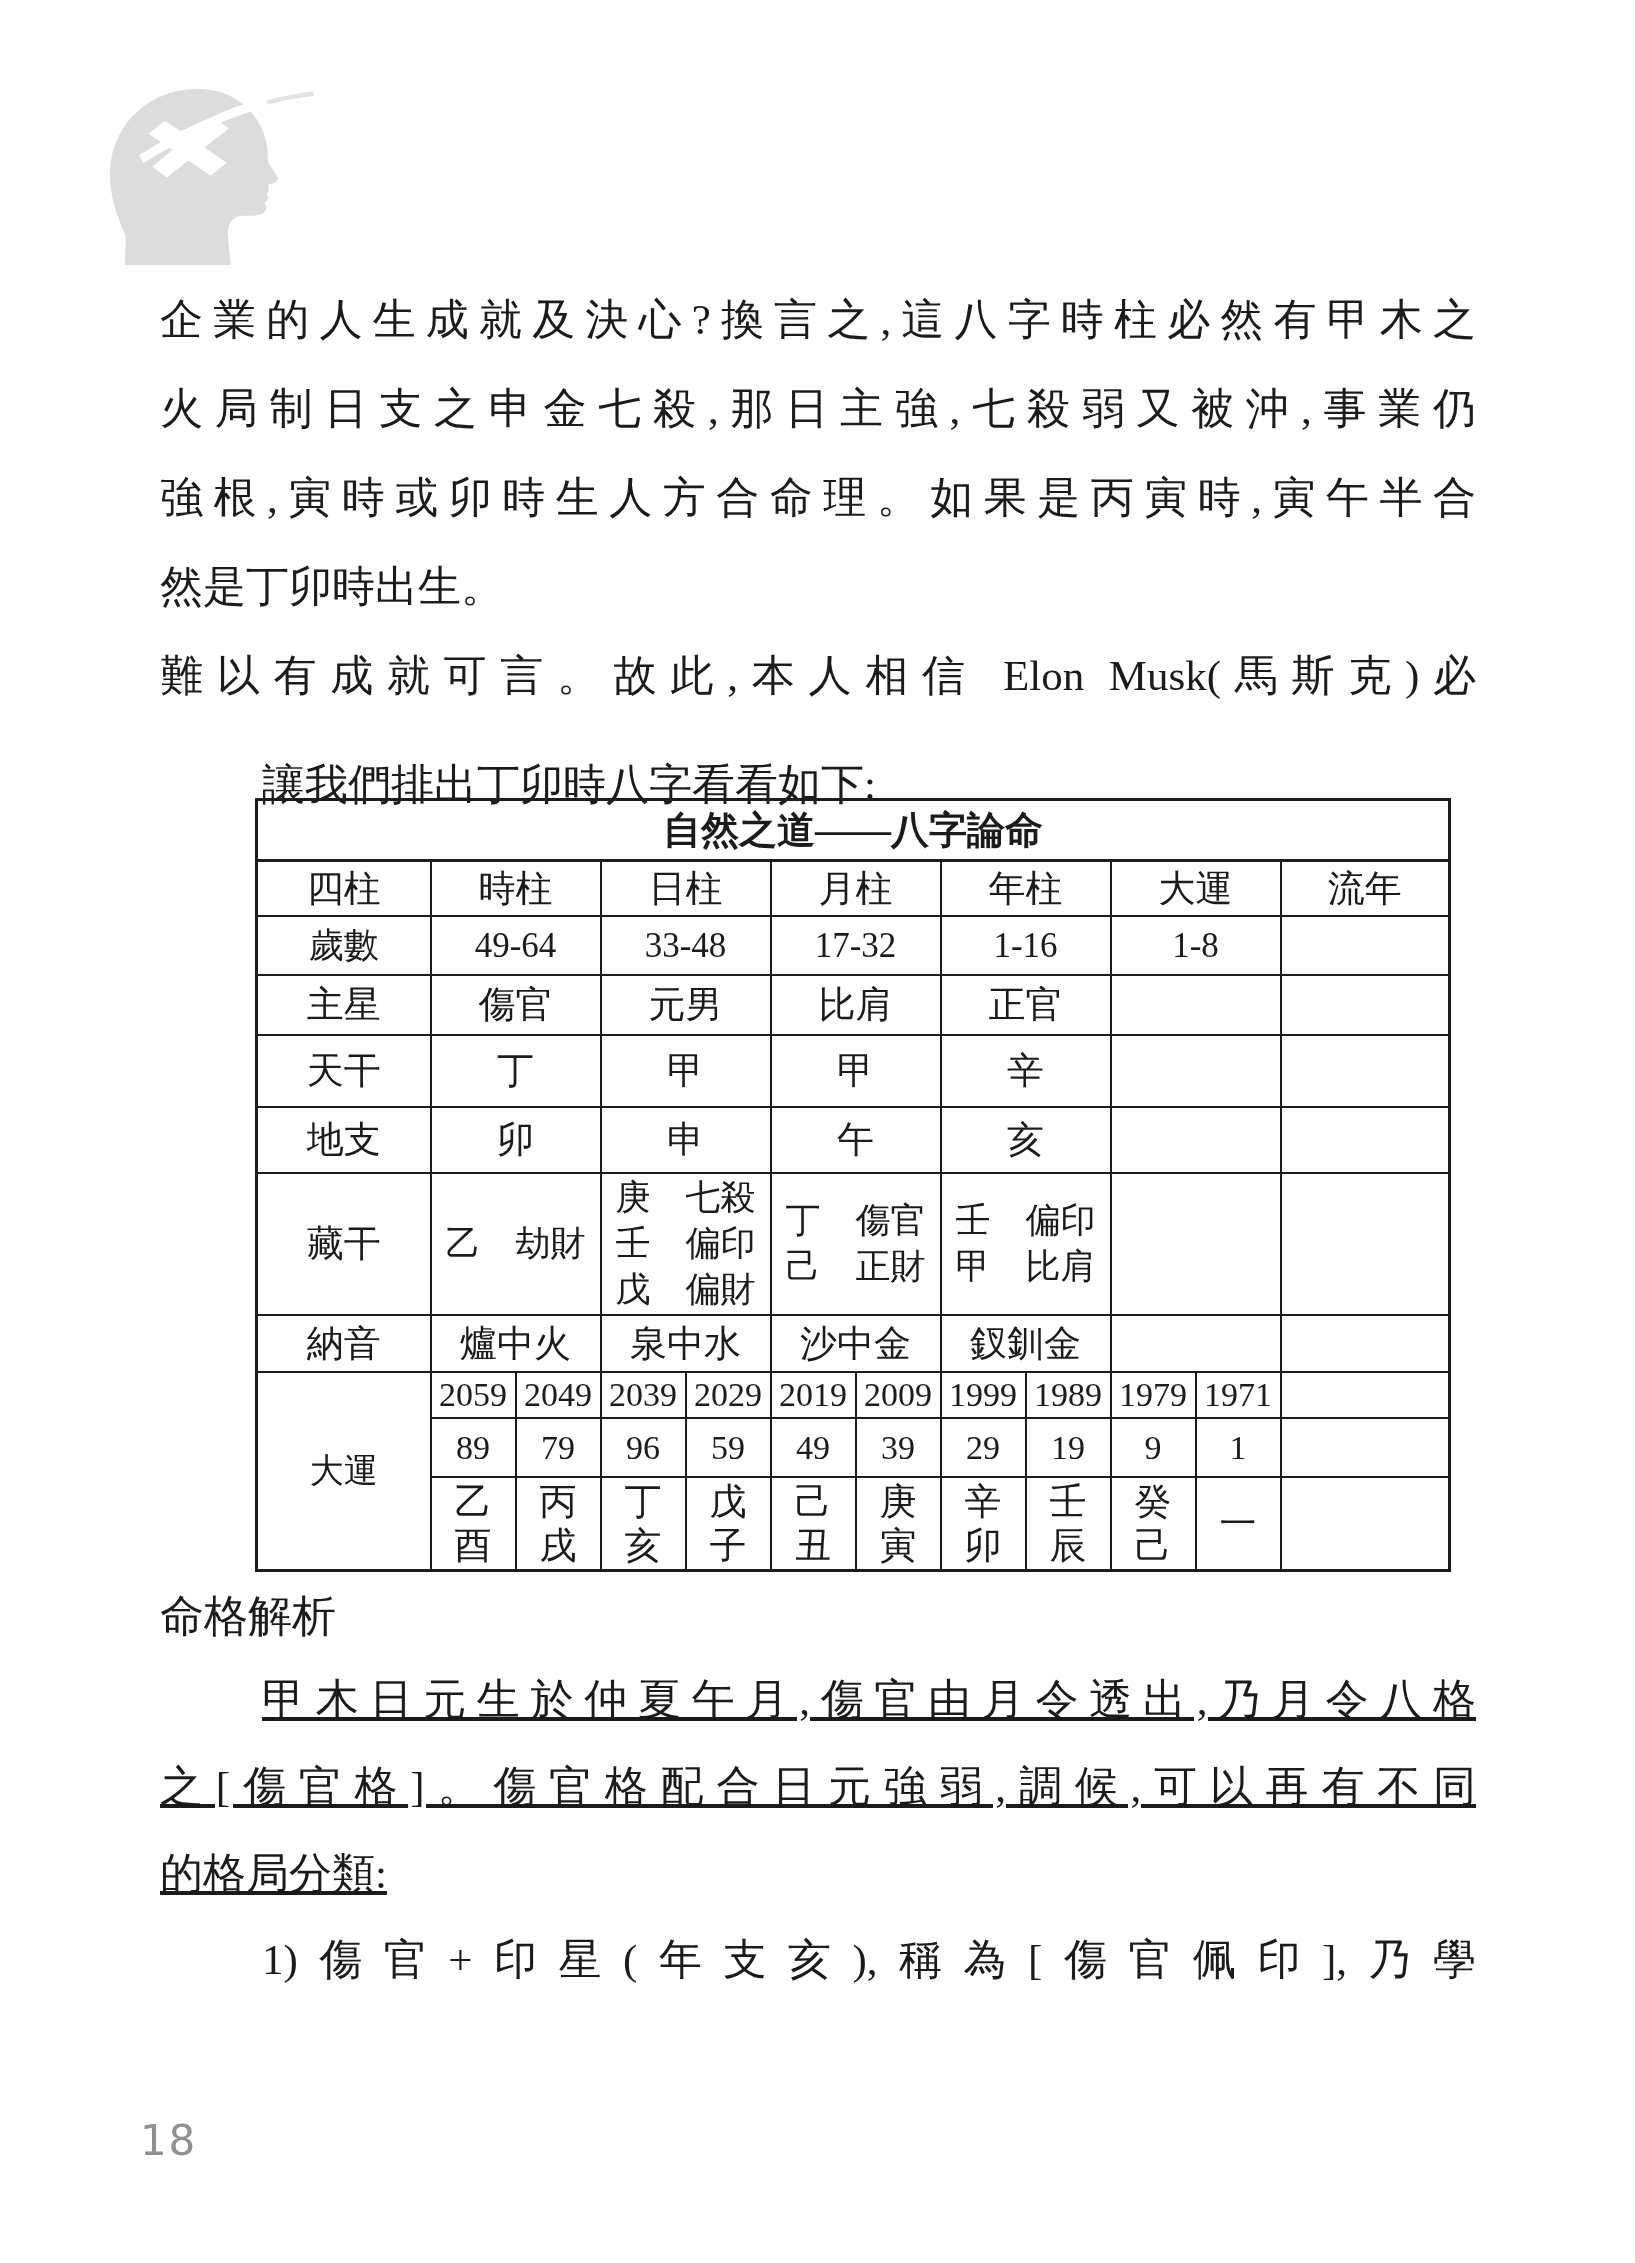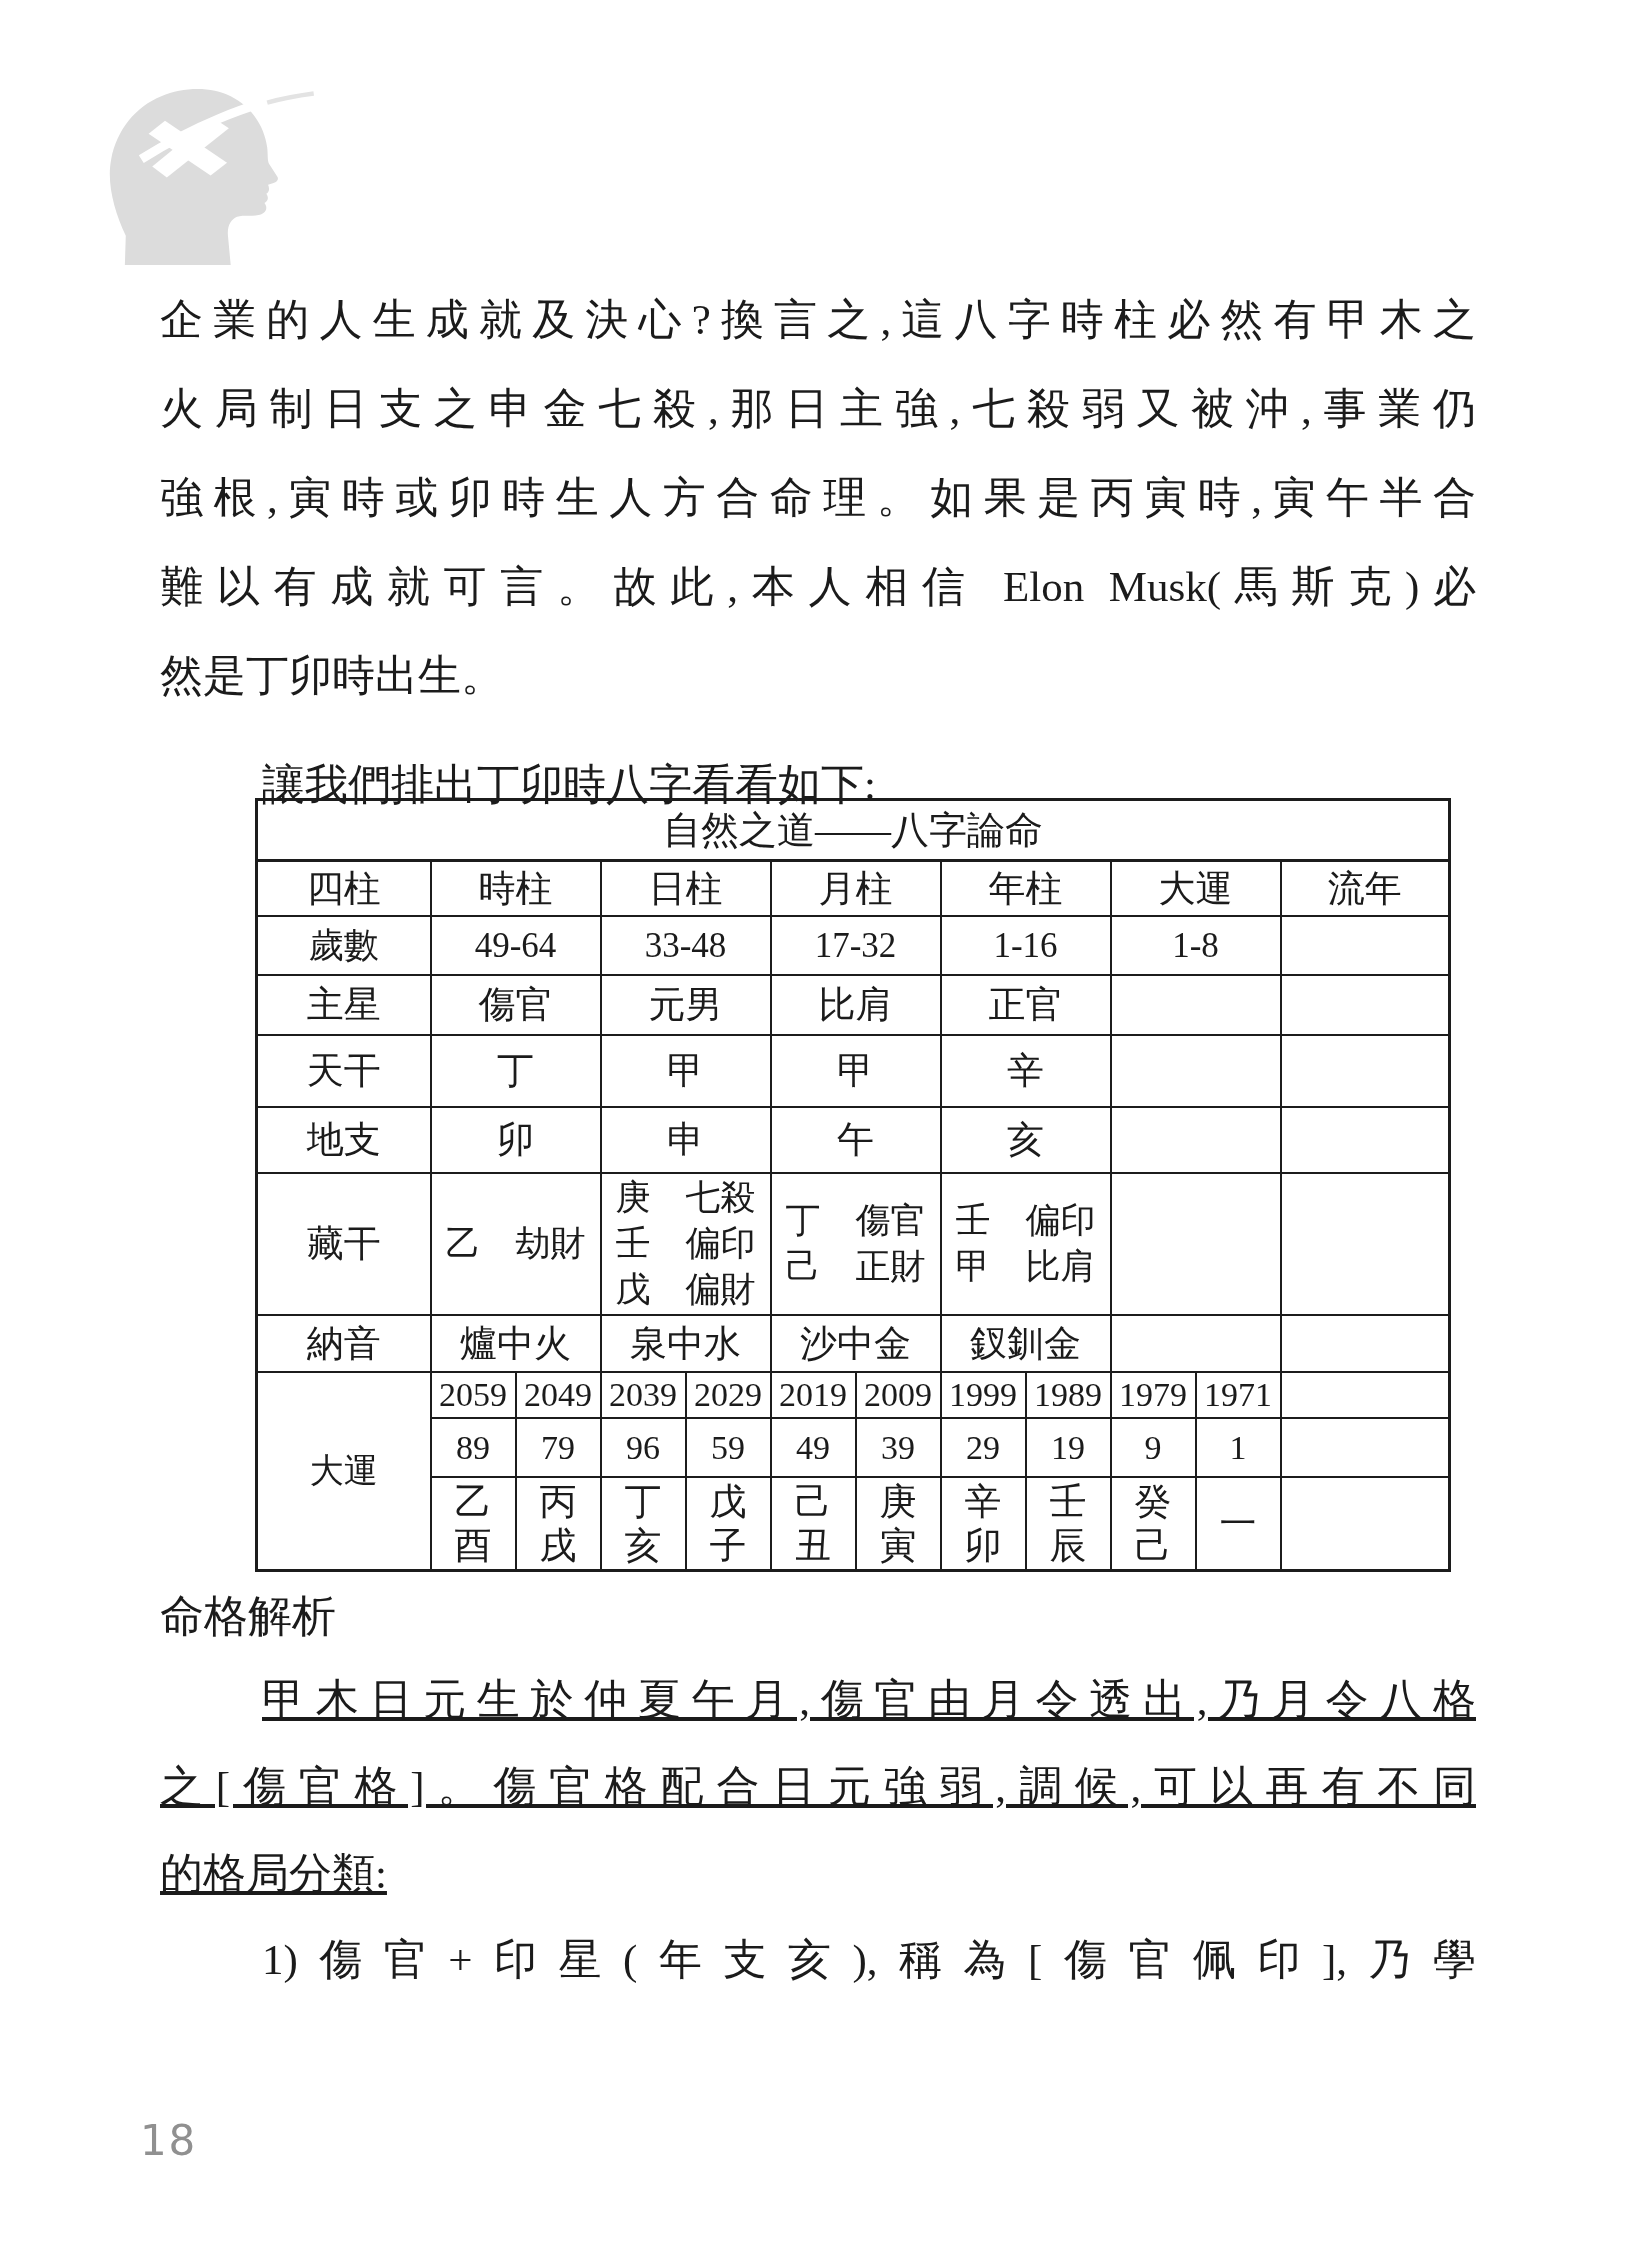--- a/index.html
+++ b/index.html
@@ -34,21 +34,21 @@
   table.bazi{
     border-collapse:collapse;table-layout:fixed;width:1192px;
     font-family:"Liberation Serif","DejaVu Serif",serif;color:#1b1b1b;
   }
   table.bazi td{
     border:2.7px solid #1c1c1c;
     text-align:center;vertical-align:middle;
     font-size:37px;padding:0;overflow:hidden;
   }
   table.bazi{border:3.7px solid #1c1c1c;}
-  tr.r-title td{height:58px;font-size:38px;border-bottom-width:3.7px;}
+  tr.r-title td{height:58px;font-size:38px;border-bottom-width:3.7px;font-weight:bold;}
   tr.r-head td{height:53px;}
   tr.r-age td{height:57px;font-size:35px;}
   tr.r-star td{height:58px;}
   tr.r-stem td{height:70px;}
   tr.r-branch td{height:64px;}
   tr.r-hidden td{height:140px;}
   tr.r-nayin td{height:55px;}
   tr.r-years td{height:44px;font-size:34px;}
   tr.r-ages td{height:57px;font-size:34px;}
   tr.r-pillars td{height:91px;}
@@ -84,22 +84,22 @@
     <path fill="#ffffff" d="M 66,84 L 84,70 L 152,116 L 134,130 Z"></path>
     <path fill="#ffffff" d="M 136,66 L 154,78 L 86,132 L 70,120 Z"></path>
     <path fill="none" stroke="#ffffff" stroke-width="10" d="M 58,112 C 118,74 178,52 210,46"></path>
     <path fill="none" stroke="#e3e3e3" stroke-width="5" d="M 196,50 C 214,45 232,42 247,40"></path>
   </svg>
 
   <div class="textblock p1">
     <div class="bodyline jline">企業的人生成就及決心?換言之,這八字時柱必然有甲木之</div>
     <div class="bodyline jline">火局制日支之申金七殺,那日主強,七殺弱又被沖,事業仍</div>
     <div class="bodyline jline">強根,寅時或卯時生人方合命理。如果是丙寅時,寅午半合</div>
+    <div class="bodyline plain">然是丁卯時出生。</div>
     <div class="bodyline jline">難以有成就可言。故此,本人相信 Elon Musk(馬斯克)必</div>
-    <div class="bodyline plain">然是丁卯時出生。</div>
   </div>
 
   <div class="textblock p2">
     <div class="bodyline plain indent">讓我們排出丁卯時八字看看如下:</div>
   </div>
 
   <div class="tablewrap">
     <table class="bazi">
       <colgroup>
         <col style="width:174px">

